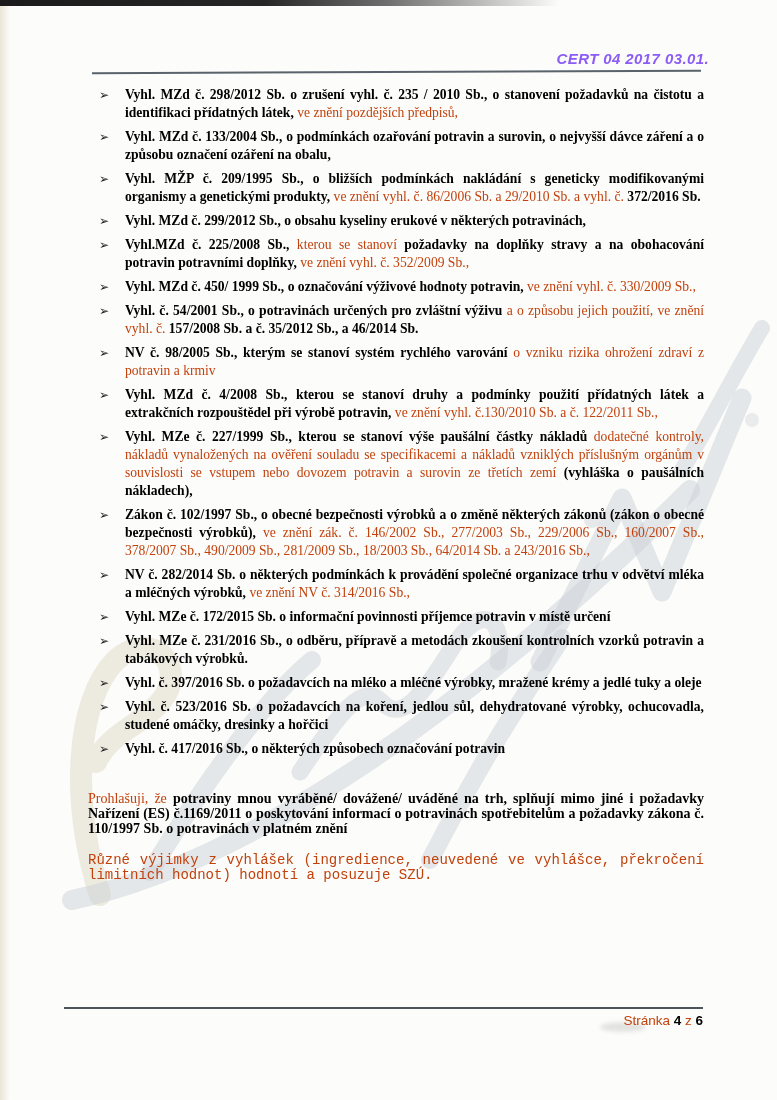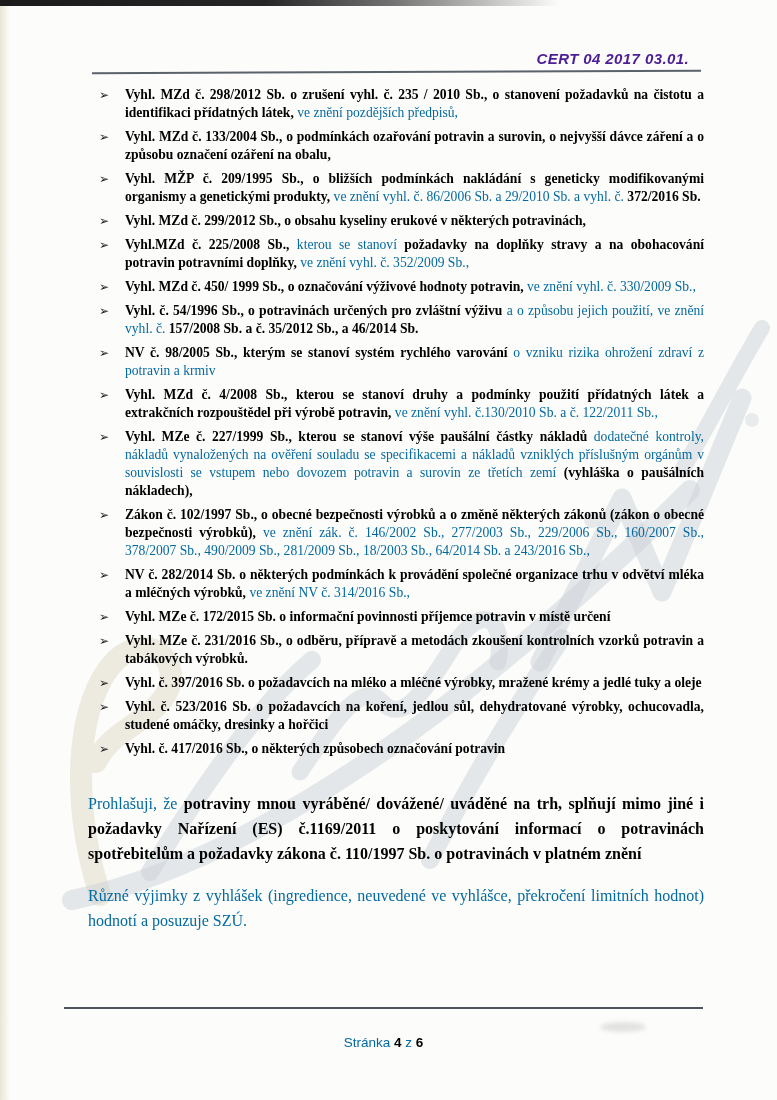--- a/index.html
+++ b/index.html
@@ -16,50 +16,50 @@
     content:"";position:absolute;left:0;top:0;bottom:0;width:10px;
     background:linear-gradient(to right, rgba(212,202,170,0.45), rgba(212,202,170,0));
     z-index:2;pointer-events:none;
   }
   .watermark{position:absolute;inset:0;z-index:0;}
   .top-edge{
     position:absolute;top:0;left:0;width:100%;height:6px;z-index:2;
     background:linear-gradient(to right,#1b1b1b 0%,#262626 34%,#6f6f6f 50%,rgba(190,190,190,0) 72%);
   }
   .header-code{
-    position:absolute;top:50px;right:88px;z-index:3;
+    position:absolute;top:50px;right:68px;z-index:3;
     font-family:"Liberation Sans", sans-serif;
-    font-style:italic;font-weight:600;font-size:15px;letter-spacing:.4px;color:#4c1d95;
+    font-style:italic;font-weight:600;font-size:15px;letter-spacing:.4px;color:#8b5cf6;
   }
   .header-rule{
     position:absolute;left:92px;right:76px;top:71px;height:2px;
     background:#5a626b;transform:rotate(-0.25deg);z-index:1;
   }
   .main{
     position:absolute;left:88px;top:86px;width:616px;z-index:1;
     font-size:13.6px;line-height:18px;
   }
   .list{list-style:none;margin:0;padding:0;}
   .list-item{display:flex;margin-bottom:6px;}
   .arrow{
     flex:0 0 37px;padding-left:11px;box-sizing:border-box;
     font-family:"DejaVu Sans", sans-serif;font-size:12px;line-height:18px;color:#1b1b1b;
   }
   .btext{flex:1;text-align:justify;}
-  .para{text-align:justify;font-size:16px;line-height:25px;}
+  .para{text-align:justify;font-size:14px;line-height:15px;}
   .para1{margin-top:33px;}
-  .para2{margin-top:17px;}
+  .para2{margin-top:17px;font-family:Liberation Mono, monospace;}
   .b{font-weight:bold;color:#000000;}
-  .r{font-weight:normal;color:#0369a1;}
+  .r{font-weight:normal;color:#c2410c;}
   .footer-rule{
     position:absolute;left:64px;right:74px;top:1007px;height:2px;
     background:#4d555b;z-index:1;
   }
   .page-number{
-    position:absolute;top:1035px;left:64px;width:639px;text-align:center;z-index:1;
+    position:absolute;top:1013px;left:64px;width:639px;text-align:right;z-index:1;
     font-family:"Liberation Sans", sans-serif;font-size:13.5px;color:#1f1f1f;
   }
   .smudge{
     position:absolute;top:1022px;left:600px;width:46px;height:10px;border-radius:50%;
     background:rgba(150,150,150,0.25);filter:blur(2px);z-index:0;
   }
 </style>
 </head>
 <body>
 
@@ -106,21 +106,21 @@
         <li class="list-item">
     <span class="arrow">➢</span>
     <span class="btext"><span class="b">Vyhl.MZd č. 225/2008 Sb., </span><span class="r">kterou se stanoví </span><span class="b">požadavky na doplňky stravy a na obohacování potravin potravními doplňky,</span><span class="r"> ve znění vyhl. č. 352/2009 Sb.,</span></span>
   </li>
         <li class="list-item">
     <span class="arrow">➢</span>
     <span class="btext"><span class="b">Vyhl. MZd č. 450/ 1999 Sb., o označování výživové hodnoty potravin,</span><span class="r"> ve znění vyhl. č. 330/2009 Sb.,</span></span>
   </li>
         <li class="list-item">
     <span class="arrow">➢</span>
-    <span class="btext"><span class="b">Vyhl. č. 54/1996 Sb., o potravinách určených pro zvláštní výživu </span><span class="r">a o způsobu jejich použití, ve znění vyhl. č. </span><span class="b">157/2008 Sb. a č. 35/2012 Sb., a 46/2014 Sb.</span></span>
+    <span class="btext"><span class="b">Vyhl. č. 54/2001 Sb., o potravinách určených pro zvláštní výživu </span><span class="r">a o způsobu jejich použití, ve znění vyhl. č. </span><span class="b">157/2008 Sb. a č. 35/2012 Sb., a 46/2014 Sb.</span></span>
   </li>
         <li class="list-item">
     <span class="arrow">➢</span>
     <span class="btext"><span class="b">NV č. 98/2005 Sb., kterým se stanoví systém rychlého varování </span><span class="r">o vzniku rizika ohrožení zdraví z potravin a krmiv</span></span>
   </li>
         <li class="list-item">
     <span class="arrow">➢</span>
     <span class="btext"><span class="b">Vyhl. MZd č. 4/2008 Sb., kterou se stanoví druhy a podmínky použití přídatných látek a extrakčních rozpouštědel při výrobě potravin,</span><span class="r"> ve znění vyhl. č.130/2010 Sb. a č. 122/2011 Sb.,</span></span>
   </li>
         <li class="list-item">

